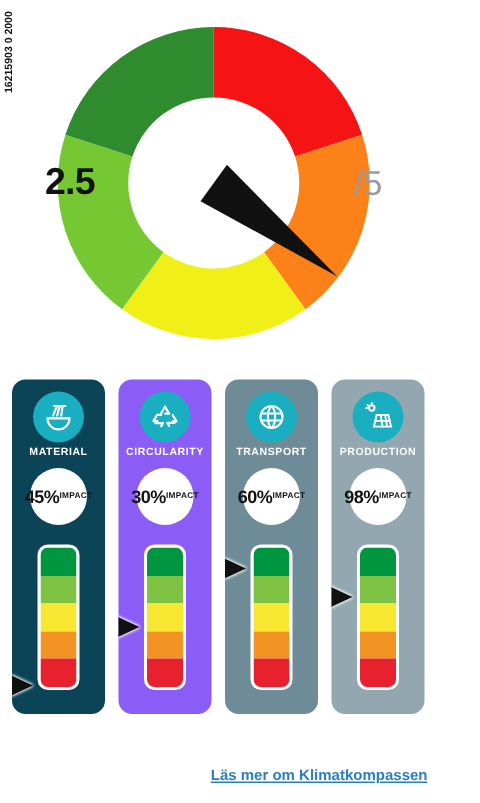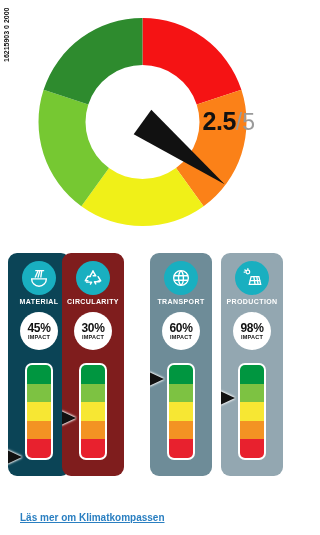--- a/index.html
+++ b/index.html
@@ -42,21 +42,21 @@
     width: 225px;
     height: 228px;
   }
   .donut-svg { display: block; width: 225px; height: 228px; }
   .donut-center {
     position: absolute;
     left: 0; top: 0;
     width: 225px; height: 228px;
     display: flex;
     align-items: center;
-    justify-content: flex-end;
+    justify-content: space-between;
     pointer-events: none;
   }
   .score-text {
     font-size: 25px;
     line-height: 25px;
     font-weight: bold;
     letter-spacing: -0.5px;
     color: #111111;
     position: relative;
     top: -1px;
@@ -117,21 +117,21 @@
   .impact-badge {
     position: absolute;
     left: 50%;
     top: 59px;
     transform: translateX(-50%);
     width: 38px;
     height: 38px;
     border-radius: 50%;
     background: #ffffff;
     display: flex;
-    flex-direction: column;
+    flex-direction: row;
     align-items: center;
     justify-content: center;
     line-height: 1;
   }
   .impact-pct {
     font-size: 12px;
     font-weight: bold;
     color: #111111;
     letter-spacing: -0.3px;
   }
@@ -174,21 +174,21 @@
     border-left: 15px solid #111111;
     filter: drop-shadow(0px 0px 1.2px #ffffff) drop-shadow(0px 0px 1.2px #ffffff);
   }
 
   
   .footer-link {
     position: absolute;
     left: 0;
     top: 512px;
     width: 285px;
-    text-align: left;
+    text-align: right;
     font-size: 10px;
     font-weight: bold;
     color: #2a7fc1;
     text-decoration: underline;
     cursor: pointer;
     padding-left: 20px;
   }
 </style>
 </head>
 <body>
@@ -242,21 +242,21 @@
             <div class="seg" style="background:#7DC242"></div>
             <div class="seg" style="background:#F7E733"></div>
             <div class="seg" style="background:#F39323"></div>
             <div class="seg" style="background:#E8212E"></div>
           </div>
         </div>
         <div class="needle" style="left:-1px; top:197px;"></div>
       </div>
     </div>
 
-    <div class="card" id="card-1" style="left: 62px; background: #7f1d1d;">
+    <div class="card" id="card-1" style="left: 79px; background: #8b5cf6;">
       <div class="card-inner">
         <div class="icon-circle" style="background: rgb(25, 175, 192);">
           <svg width="22" height="22" viewBox="0 0 24 24" fill="none" stroke="#ffffff" stroke-width="1.6" stroke-linecap="round" stroke-linejoin="round">
             <path d="M12 4.5 L15 9.6 L12.2 9.6"></path>
             <path d="M12 4.5 L9 9.6"></path>
             <path d="M6.2 10.4 L3.6 15 L6.4 15"></path>
             <path d="M6.2 10.4 L9.2 10.4"></path>
             <path d="M17.6 10.6 L20.4 15.2 L17.6 15.2"></path>
             <path d="M5 16.5 L10.5 16.5 L9.2 18.6"></path>
             <path d="M19 16.2 L13.6 16.2 L15 18.4"></path>

